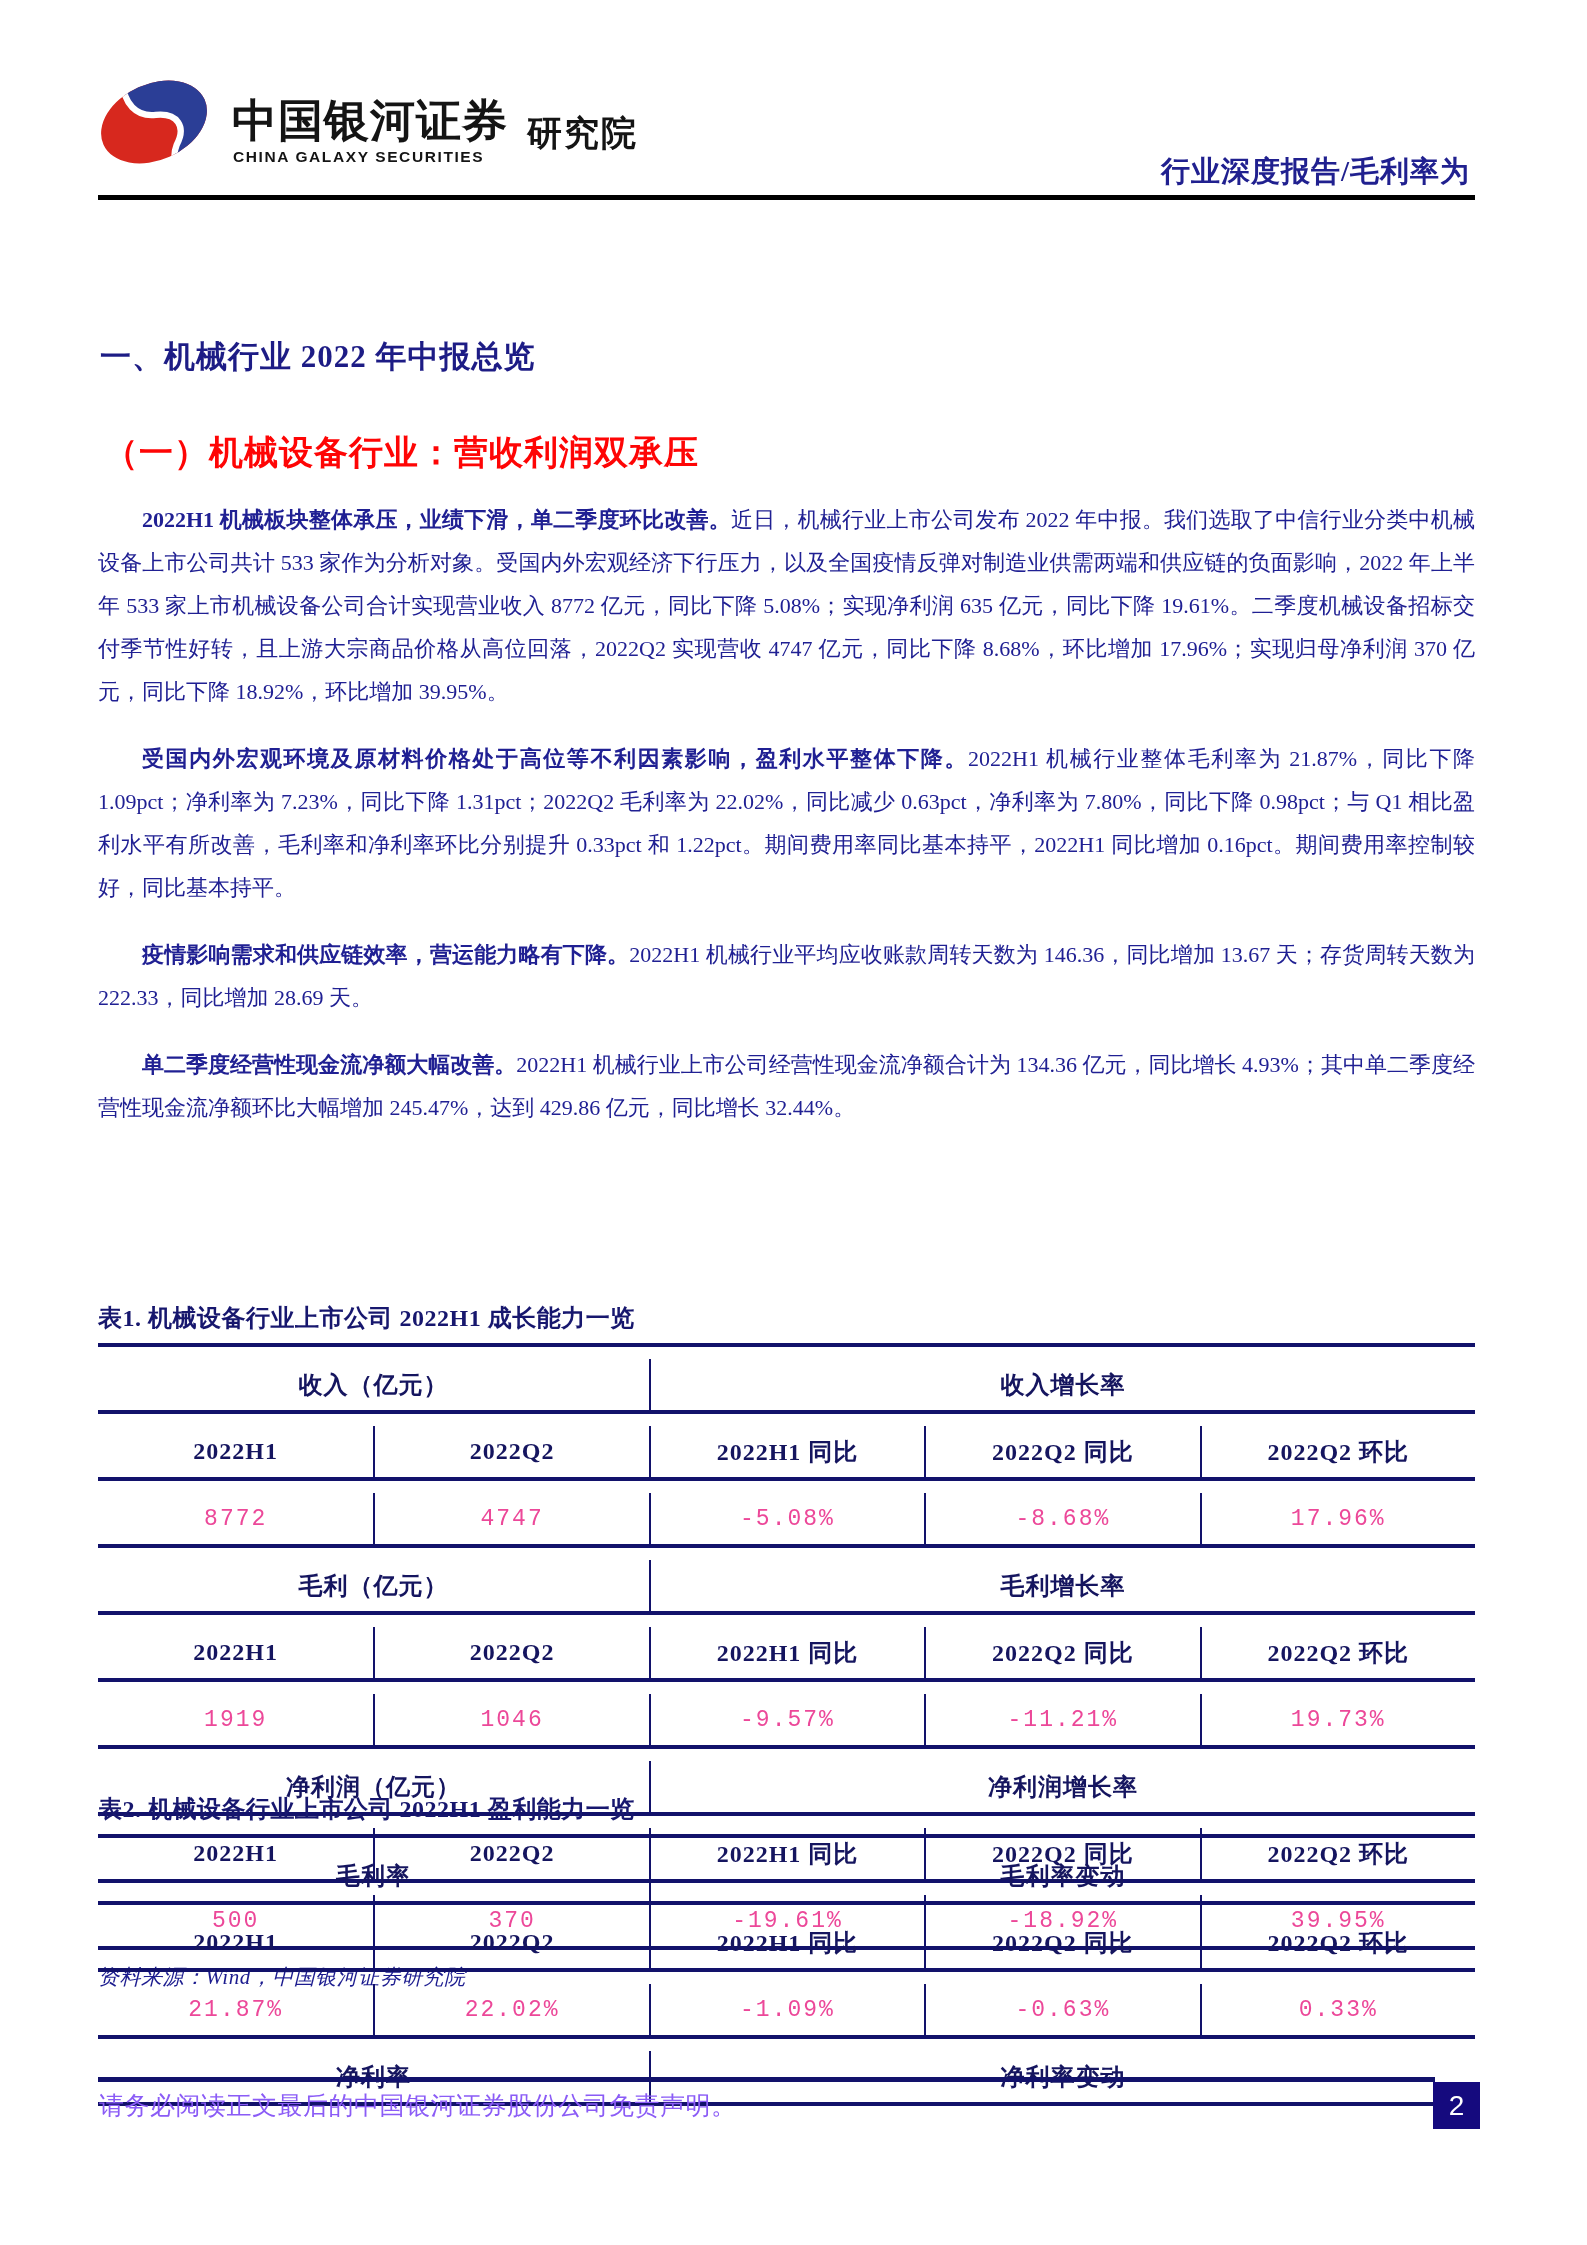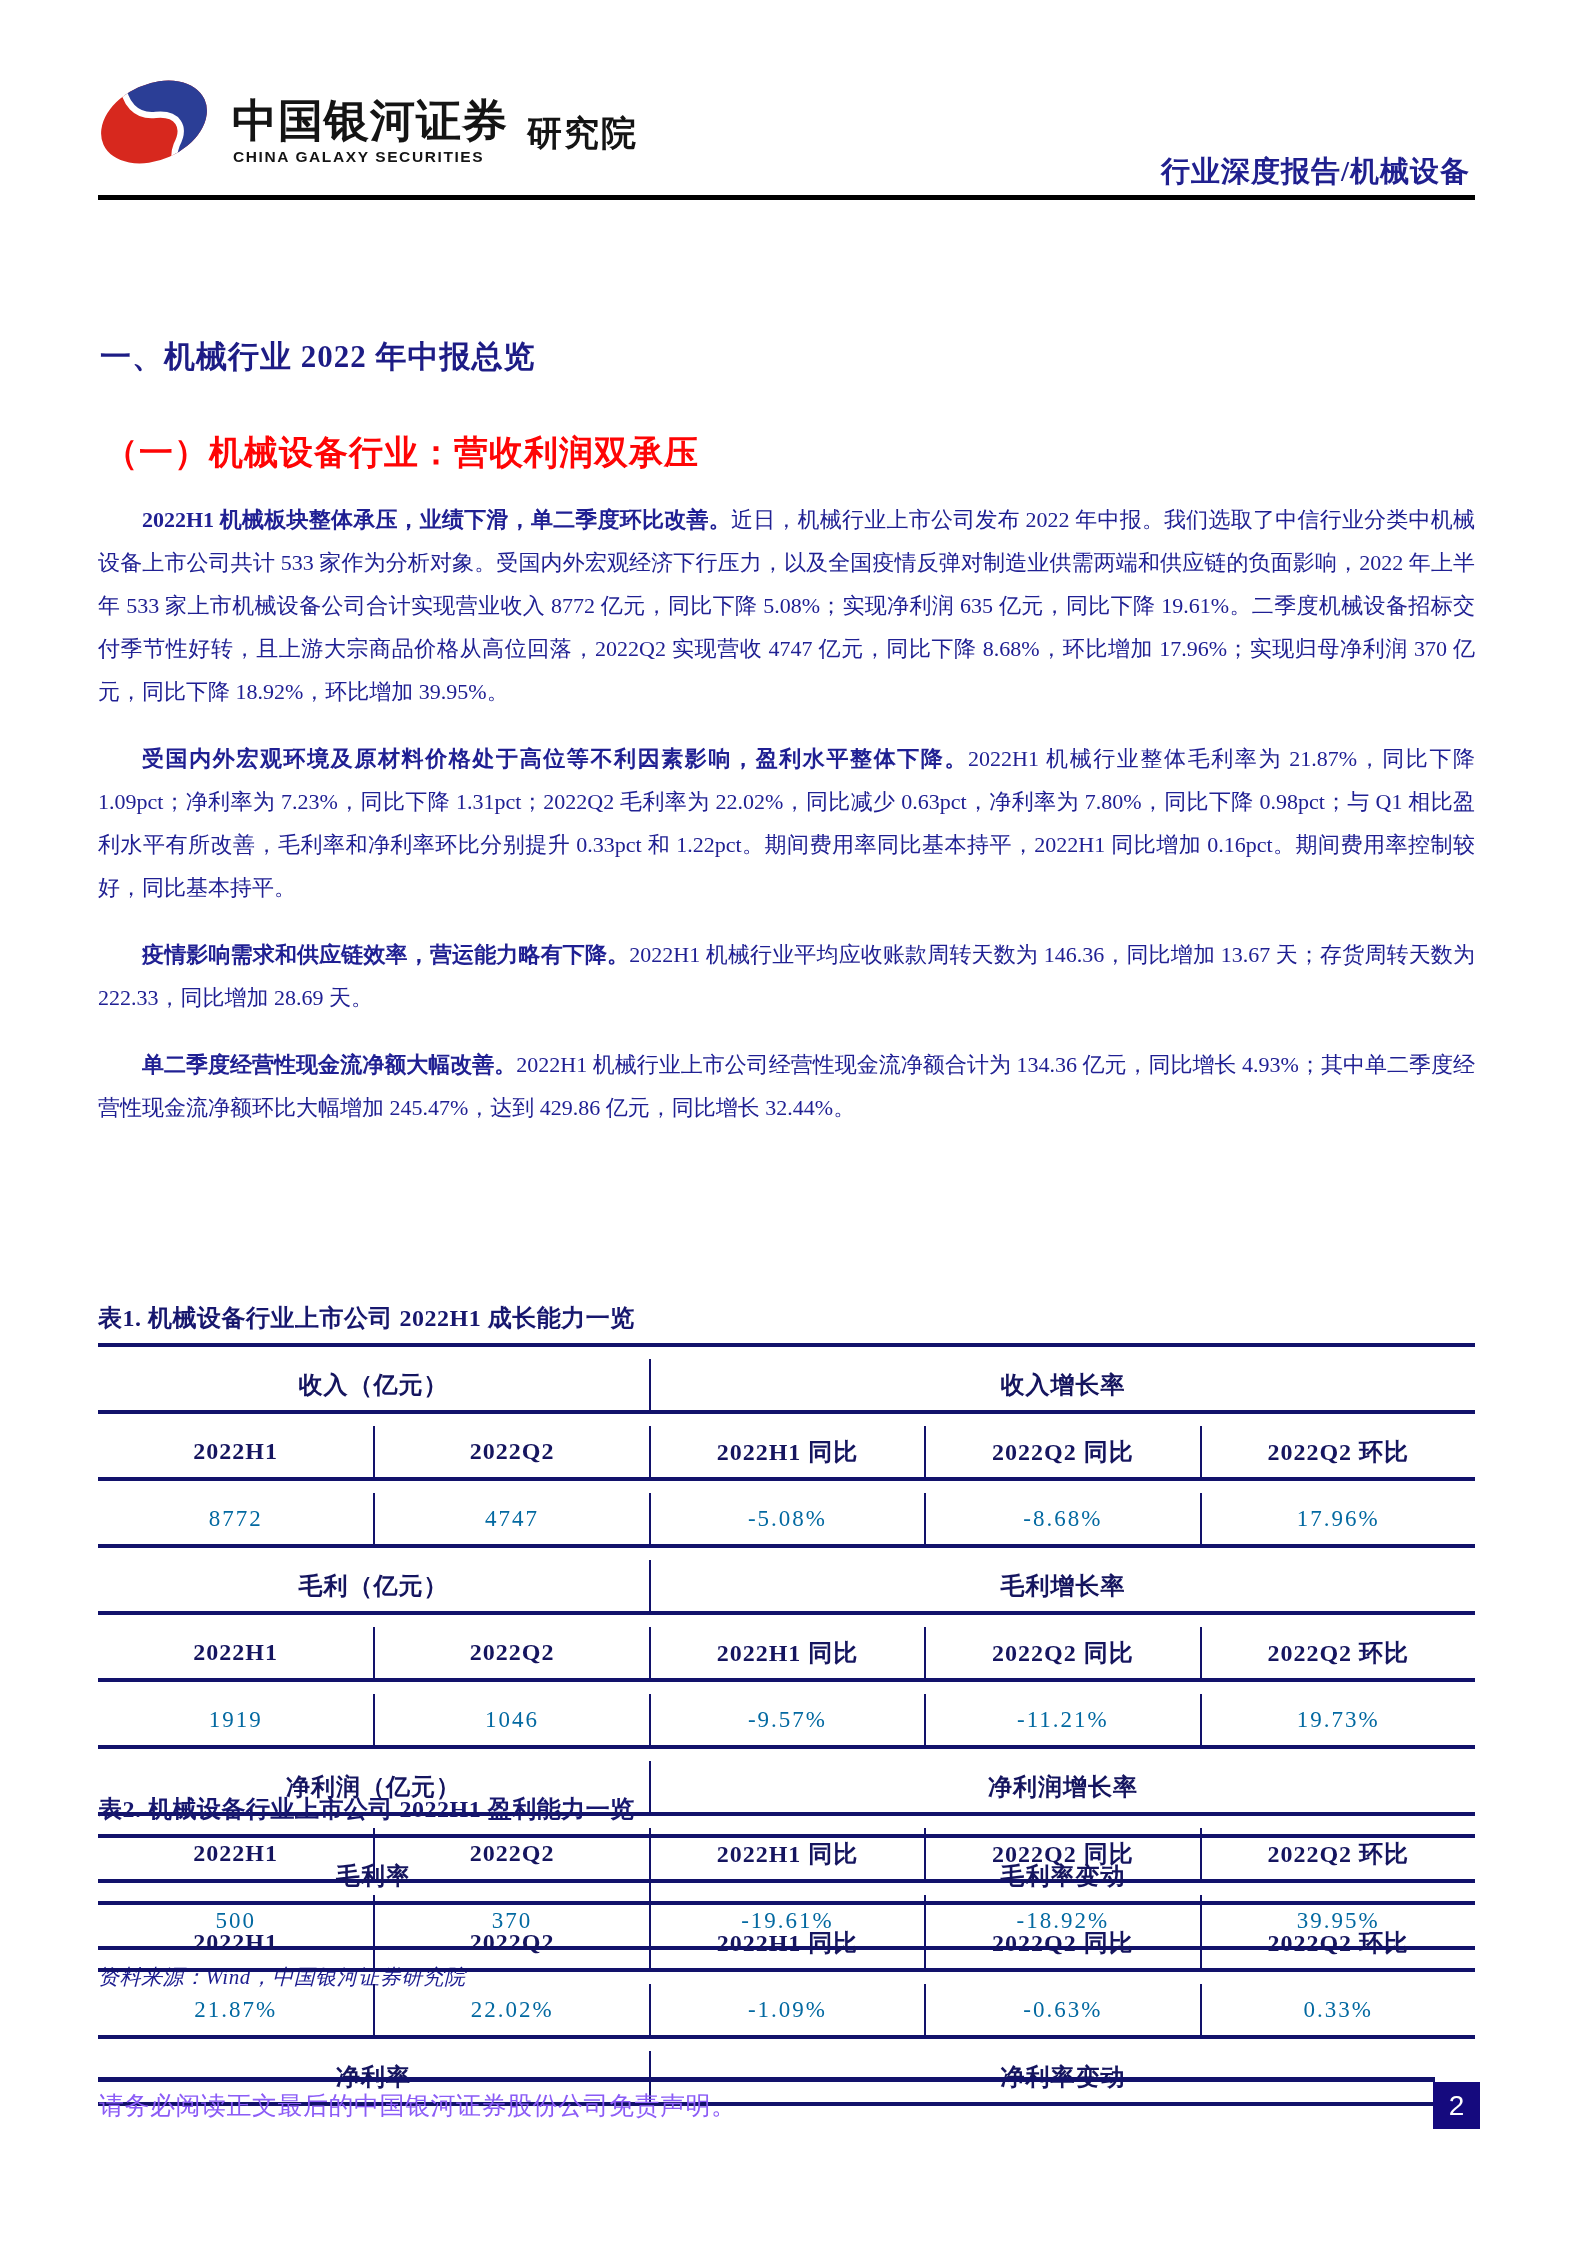--- a/index.html
+++ b/index.html
@@ -61,21 +61,21 @@
   .trow{display:flex;border-top:4px solid #12126b;}
   .tcell{
     box-sizing:border-box;height:51px;
     display:flex;align-items:center;justify-content:center;margin-top:12px;
   }
   .c5{flex:0 0 20%;}
   .c5 + .c5{border-left:2px solid #12126b;}
   .gleft{flex:0 0 40%;}
   .gright{flex:0 0 60%;border-left:2px solid #12126b;}
   .gcell,.hcell{font-weight:bold;font-size:24px;color:#15155f;letter-spacing:1px;}
-  .vcell{font-size:23px;color:#0369a1;letter-spacing:2px;}
+  .vcell{font-size:23px;color:#ec4899;letter-spacing:2px;font-family:Liberation Mono, monospace;}
   .source-note{
     font-style:italic;font-size:21px;color:#1c1c8f;margin-top:13px;letter-spacing:0.5px;
   }
   
   .footer-rule{position:absolute;left:98px;top:2077px;width:1337px;height:5px;background:#12126b;}
   .footer-text{
     position:absolute;left:99px;top:2089px;
     font-size:25px;color:#8b5cf6;letter-spacing:0.5px;
   }
   .page-badge{
@@ -100,21 +100,21 @@
       <rect x="-4" y="-4" width="112" height="98" fill="#d7281e"></rect>
       <g transform="rotate(-24 52 45)">
         <path d="M 42,0 C 34,20 40,35 56,40 C 74,46 76,60 62,71 C 56,77 53,83 55,92 L 108,94 L 108,-6 L 42,-6 Z" fill="#2b3e96"></path>
         <path d="M 42,0 C 34,20 40,35 56,40 C 74,46 76,60 62,71 C 56,77 53,83 55,92" stroke="#ffffff" stroke-width="5.5" fill="none"></path>
       </g>
     </g>
   </svg>
   <div class="brand-cn">中国银河证券</div>
   <div class="brand-en">CHINA GALAXY SECURITIES</div>
   <div class="institute">研究院</div>
-  <div class="report-type">行业深度报告/机械设备</div>
+  <div class="report-type">行业深度报告/毛利率为</div>
   <div class="header-rule"></div>
 
   <div class="sec-title">一、机械行业 2022 年中报总览</div>
   <div class="sec-subtitle">（一）机械设备行业：营收利润双承压</div>
 
   <div class="body-text">
     <p><span class="para-lead">2022H1 机械板块整体承压，业绩下滑，单二季度环比改善。</span><span>近日，机械行业上市公司发布 2022 年中报。我们选取了中信行业分类中机械设备上市公司共计 533 家作为分析对象。受国内外宏观经济下行压力，以及全国疫情反弹对制造业供需两端和供应链的负面影响，2022 年上半年 533 家上市机械设备公司合计实现营业收入 8772 亿元，同比下降 5.08%；实现净利润 635 亿元，同比下降 19.61%。二季度机械设备招标交付季节性好转，且上游大宗商品价格从高位回落，2022Q2 实现营收 4747 亿元，同比下降 8.68%，环比增加 17.96%；实现归母净利润 370 亿元，同比下降 18.92%，环比增加 39.95%。</span></p>
     <p><span class="para-lead">受国内外宏观环境及原材料价格处于高位等不利因素影响，盈利水平整体下降。</span><span>2022H1 机械行业整体毛利率为 21.87%，同比下降 1.09pct；净利率为 7.23%，同比下降 1.31pct；2022Q2 毛利率为 22.02%，同比减少 0.63pct，净利率为 7.80%，同比下降 0.98pct；与 Q1 相比盈利水平有所改善，毛利率和净利率环比分别提升 0.33pct 和 1.22pct。期间费用率同比基本持平，2022H1 同比增加 0.16pct。期间费用率控制较好，同比基本持平。</span></p>
     <p><span class="para-lead">疫情影响需求和供应链效率，营运能力略有下降。</span><span>2022H1 机械行业平均应收账款周转天数为 146.36，同比增加 13.67 天；存货周转天数为 222.33，同比增加 28.69 天。</span></p>
     <p><span class="para-lead">单二季度经营性现金流净额大幅改善。</span><span>2022H1 机械行业上市公司经营性现金流净额合计为 134.36 亿元，同比增长 4.93%；其中单二季度经营性现金流净额环比大幅增加 245.47%，达到 429.86 亿元，同比增长 32.44%。</span></p>

